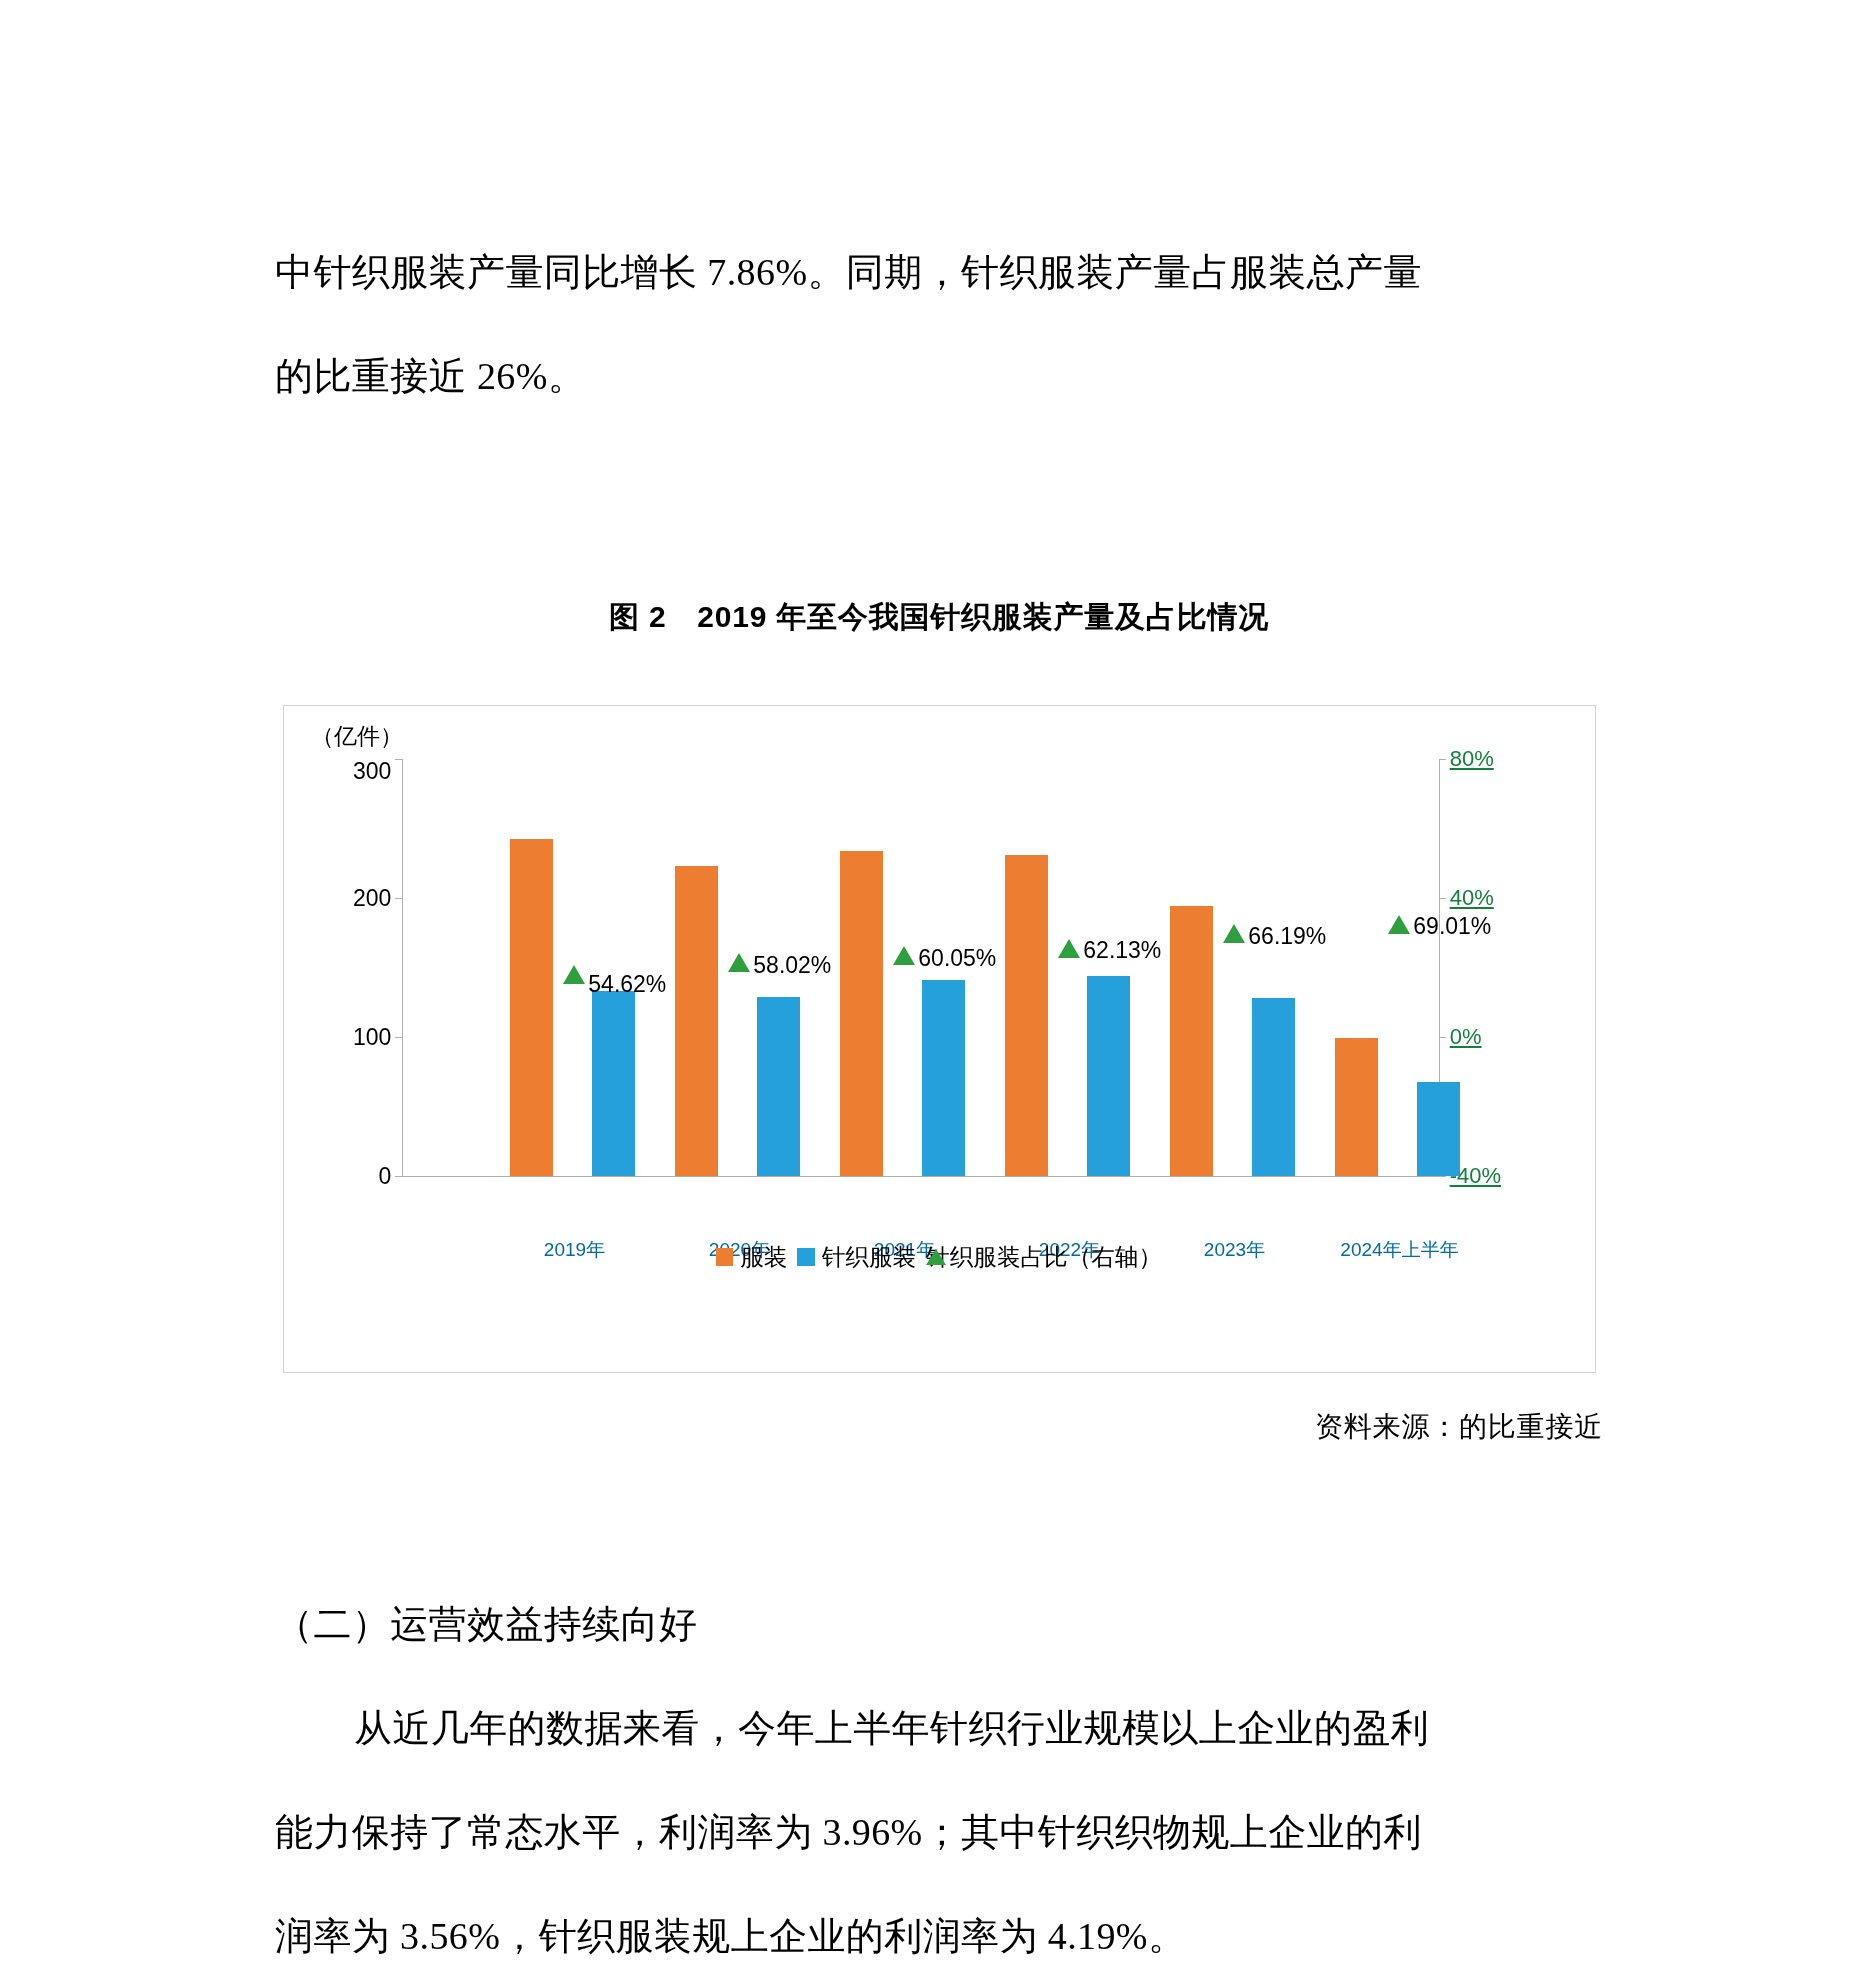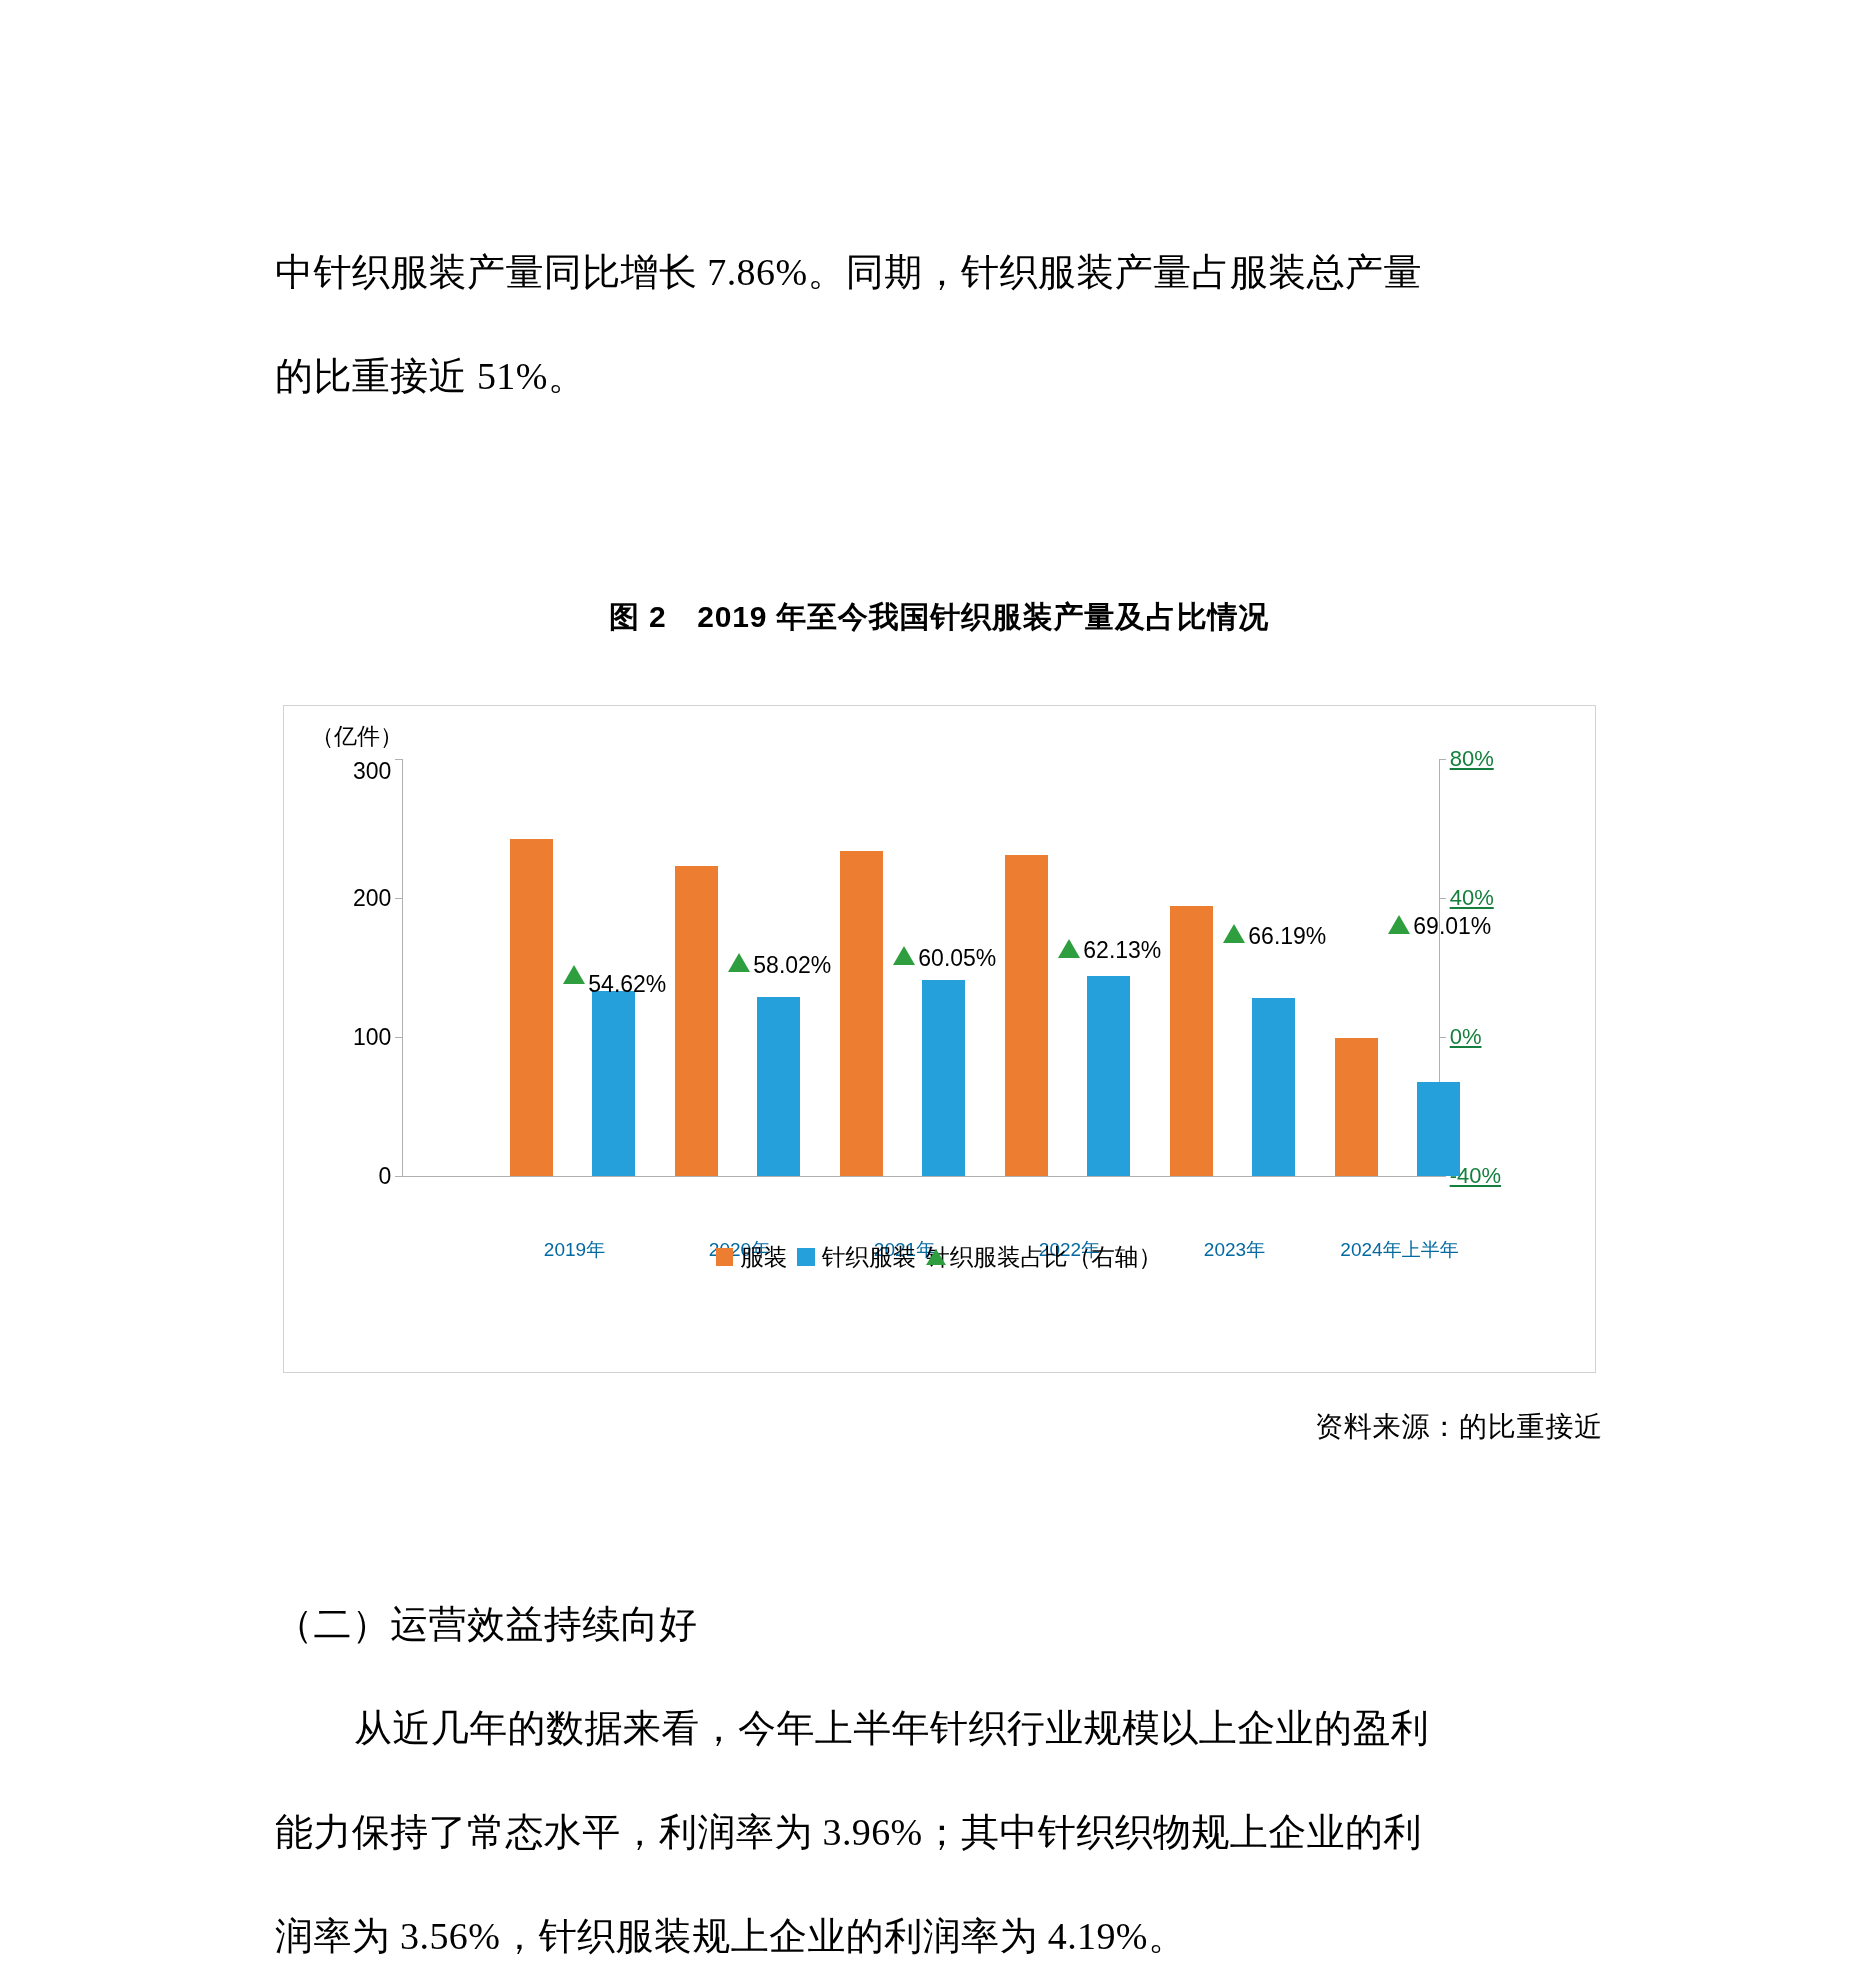--- a/index.html
+++ b/index.html
@@ -201,21 +201,21 @@
   .spacer-xl { height: 169px; }
 </style>
 </head>
 <body>
 
 <div class="page">
 
   <div class="content">
 
     <p class="para">中针织服装产量同比增长 7.86%。同期，针织服装产量占服装总产量</p>
-    <p class="para">的比重接近 51%。</p>
+    <p class="para">的比重接近 26%。</p>
 
     <div class="spacer-xl"></div>
 
     <p class="fig-title">图 2　2019 年至今我国针织服装产量及占比情况</p>
 
     <div class="spacer-md"></div>
 
     <div class="chart-box">
 
       <div class="unit-label">（亿件）</div>

